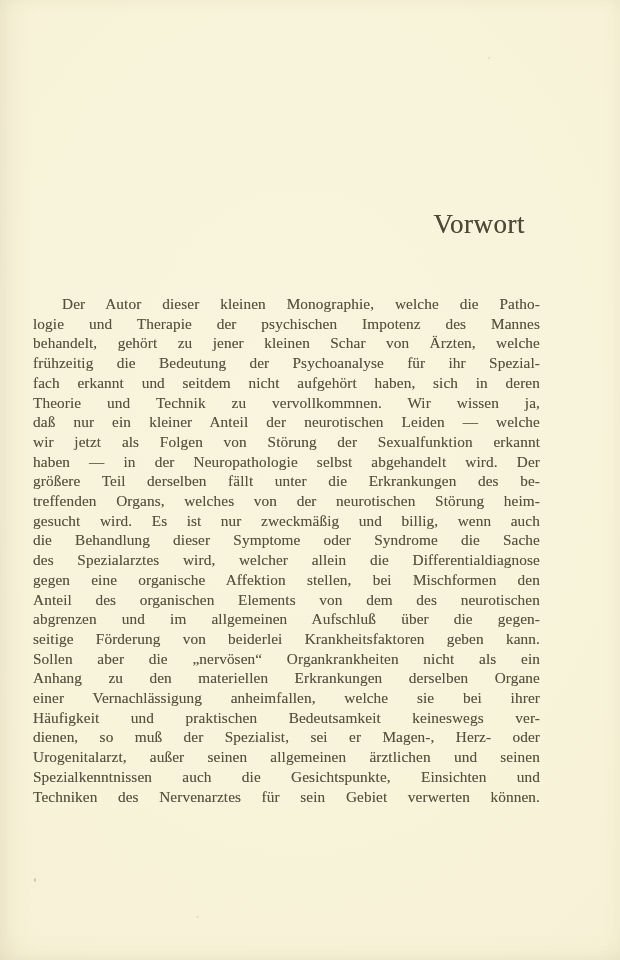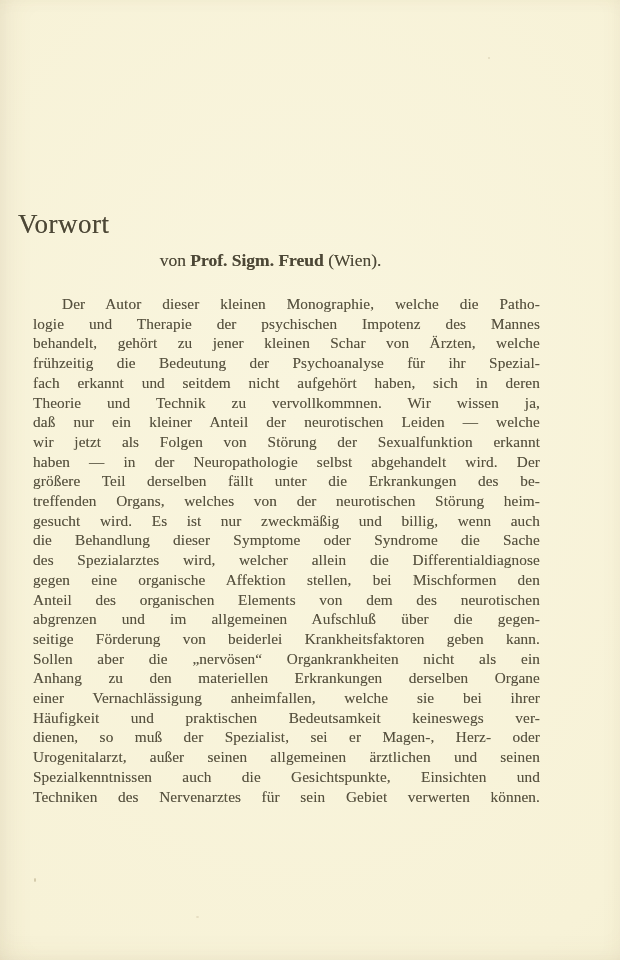--- a/index.html
+++ b/index.html
@@ -28,21 +28,21 @@
     font-family: "Liberation Serif", "DejaVu Serif", serif;
     color: var(--ink);
   }
   .title {
     position: absolute;
     top: 207px;
     left: 33px;
     width: 507px;
     margin: 0;
     transform: translateX(-15px);
-    text-align: left;
+    text-align: right;
     font-size: 27px;
     line-height: 34px;
     font-weight: normal;
     letter-spacing: 0.5px;
     color: var(--heading_ink);
     text-shadow: 0 0 0.5px rgba(76, 71, 54, 0.65);
   }
   .byline {
     position: absolute;
     top: 249px;
@@ -86,21 +86,20 @@
 </head>
 <body>
 
 <div class="page">
   <div class="speck s1"></div>
   <div class="speck s2"></div>
   <div class="speck s3"></div>
 
   <h1 class="title">Vorwort</h1>
 
-  <p class="byline"><span>von </span><span class="author">Prof. Sigm. Freud</span><span> (Wien).</span></p>
 
   <div class="body-text">Der Autor dieser kleinen Monographie, welche die Patho-
 logie und Therapie der psychischen Impotenz des Mannes
 behandelt, gehört zu jener kleinen Schar von Ärzten, welche
 frühzeitig die Bedeutung der Psychoanalyse für ihr Spezial-
 fach erkannt und seitdem nicht aufgehört haben, sich in deren
 Theorie und Technik zu vervollkommnen. Wir wissen ja,
 daß nur ein kleiner Anteil der neurotischen Leiden — welche
 wir jetzt als Folgen von Störung der Sexualfunktion erkannt
 haben — in der Neuropathologie selbst abgehandelt wird. Der

